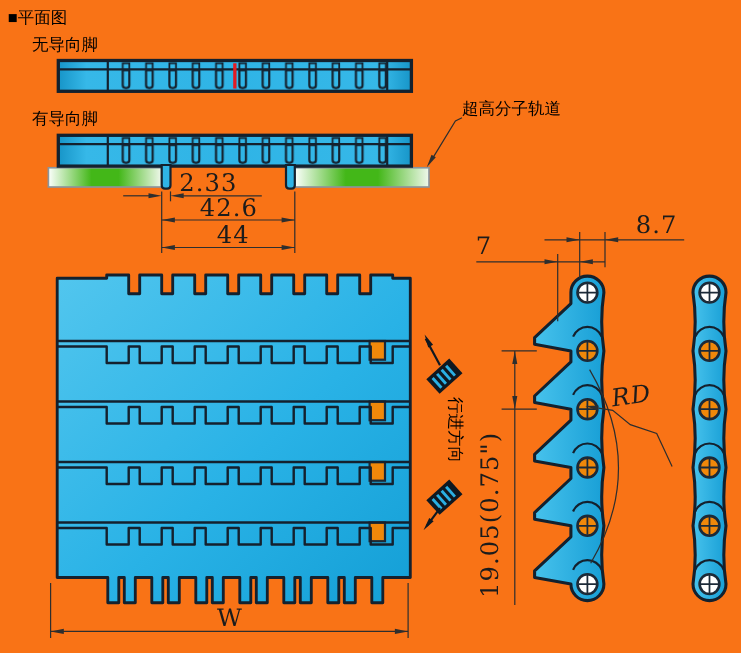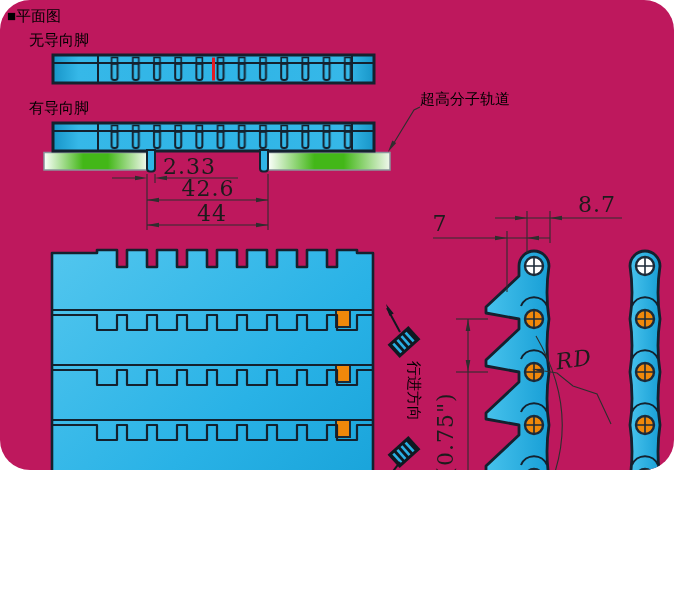--- a/index.html
+++ b/index.html
@@ -1,16 +1,16 @@
 <!DOCTYPE html>
 <html><head>
 <meta charset="utf-8">
 <style>
   html,body{margin:0;padding:0;background:#ffffff;}
-  .stage{width:674px;height:470px;position:relative;background:#be185d;overflow:hidden;border-radius:30px;}
+  .stage{width:674px;height:594px;position:relative;background:#f97316;overflow:hidden;}
   svg{display:block;}
   text{font-family:"Liberation Sans","DejaVu Sans",sans-serif;fill:#000;}
   .cjk{font-size:15px;}
   .dim{font-family:"DejaVu Serif","Liberation Serif",serif;font-size:22px;fill:#1c1c1c;letter-spacing:1px;}
   .dimline{stroke:#2e2e2e;stroke-width:1.1;fill:none;}
   .arrow{fill:#2e2e2e;stroke:none;}
   .outline{stroke:#14212e;fill:none;}
 </style>
 </head>
 <body>

